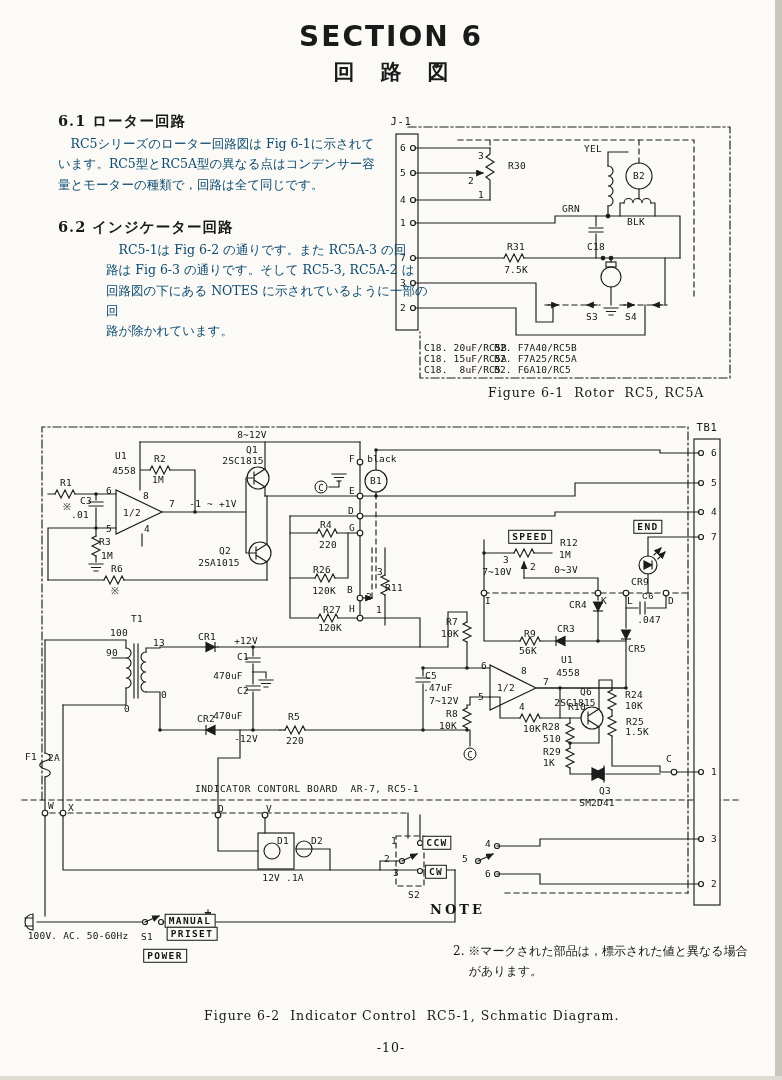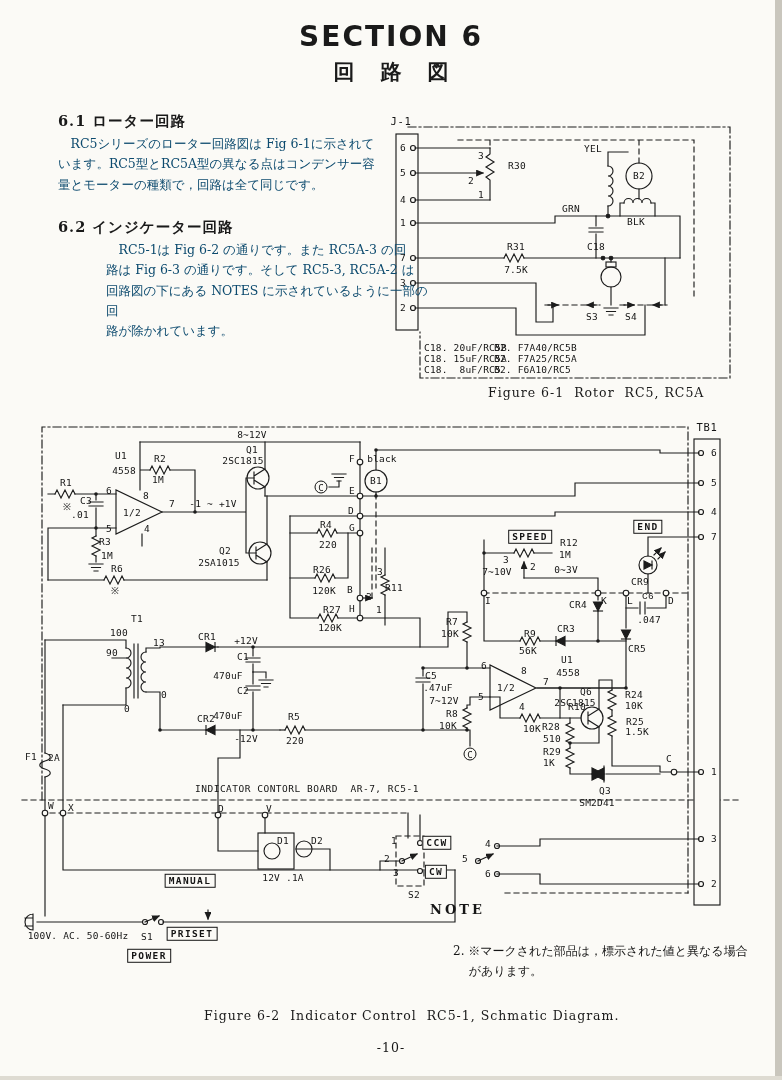--- a/index.html
+++ b/index.html
@@ -459,25 +459,25 @@
       <span class="lbl cc" style="left: 470px; top: 754px;">C</span>
       <span class="lbl" style="left: 31px; top: 757px;">F1</span>
       <span class="lbl" style="left: 54px; top: 758px;">2A</span>
       <span class="lbl" style="left: 51px; top: 806px;">W</span>
       <span class="lbl" style="left: 71px; top: 808px;">X</span>
       <span class="lbl" style="left: 221px; top: 809px;">D</span>
       <span class="lbl" style="left: 269px; top: 809px;">V</span>
       <span class="lbl" style="left: 283px; top: 841px;">D1</span>
       <span class="lbl" style="left: 317px; top: 841px;">D2</span>
       <span class="lbl" style="left: 283px; top: 878px;">12V .1A</span>
-      <span class="lbl bx" style="left: 190px; top: 881px;">MANUAL</span>
+      <span class="lbl bx" style="left: 190px; top: 921px;">MANUAL</span>
       <span class="lbl" style="left: 78px; top: 936px;">100V. AC. 50-60Hz</span>
       <span class="lbl" style="left: 147px; top: 937px;">S1</span>
       <span class="lbl bx" style="left: 192px; top: 934px;">PRISET</span>
-      <span class="lbl bx" style="left: 149px; top: 956px;">POWER</span>
+      <span class="lbl bx" style="left: 165px; top: 956px;">POWER</span>
       <span class="lbl" style="left: 394px; top: 841px;">1</span>
       <span class="lbl" style="left: 387px; top: 859px;">2</span>
       <span class="lbl" style="left: 396px; top: 873px;">3</span>
       <span class="lbl" style="left: 465px; top: 859px;">5</span>
       <span class="lbl" style="left: 488px; top: 844px;">4</span>
       <span class="lbl" style="left: 488px; top: 874px;">6</span>
       <span class="lbl bx" style="left: 437px; top: 843px;">CCW</span>
       <span class="lbl bx" style="left: 436px; top: 872px;">CW</span>
       <span class="lbl" style="left: 414px; top: 895px;">S2</span>
     </div>

